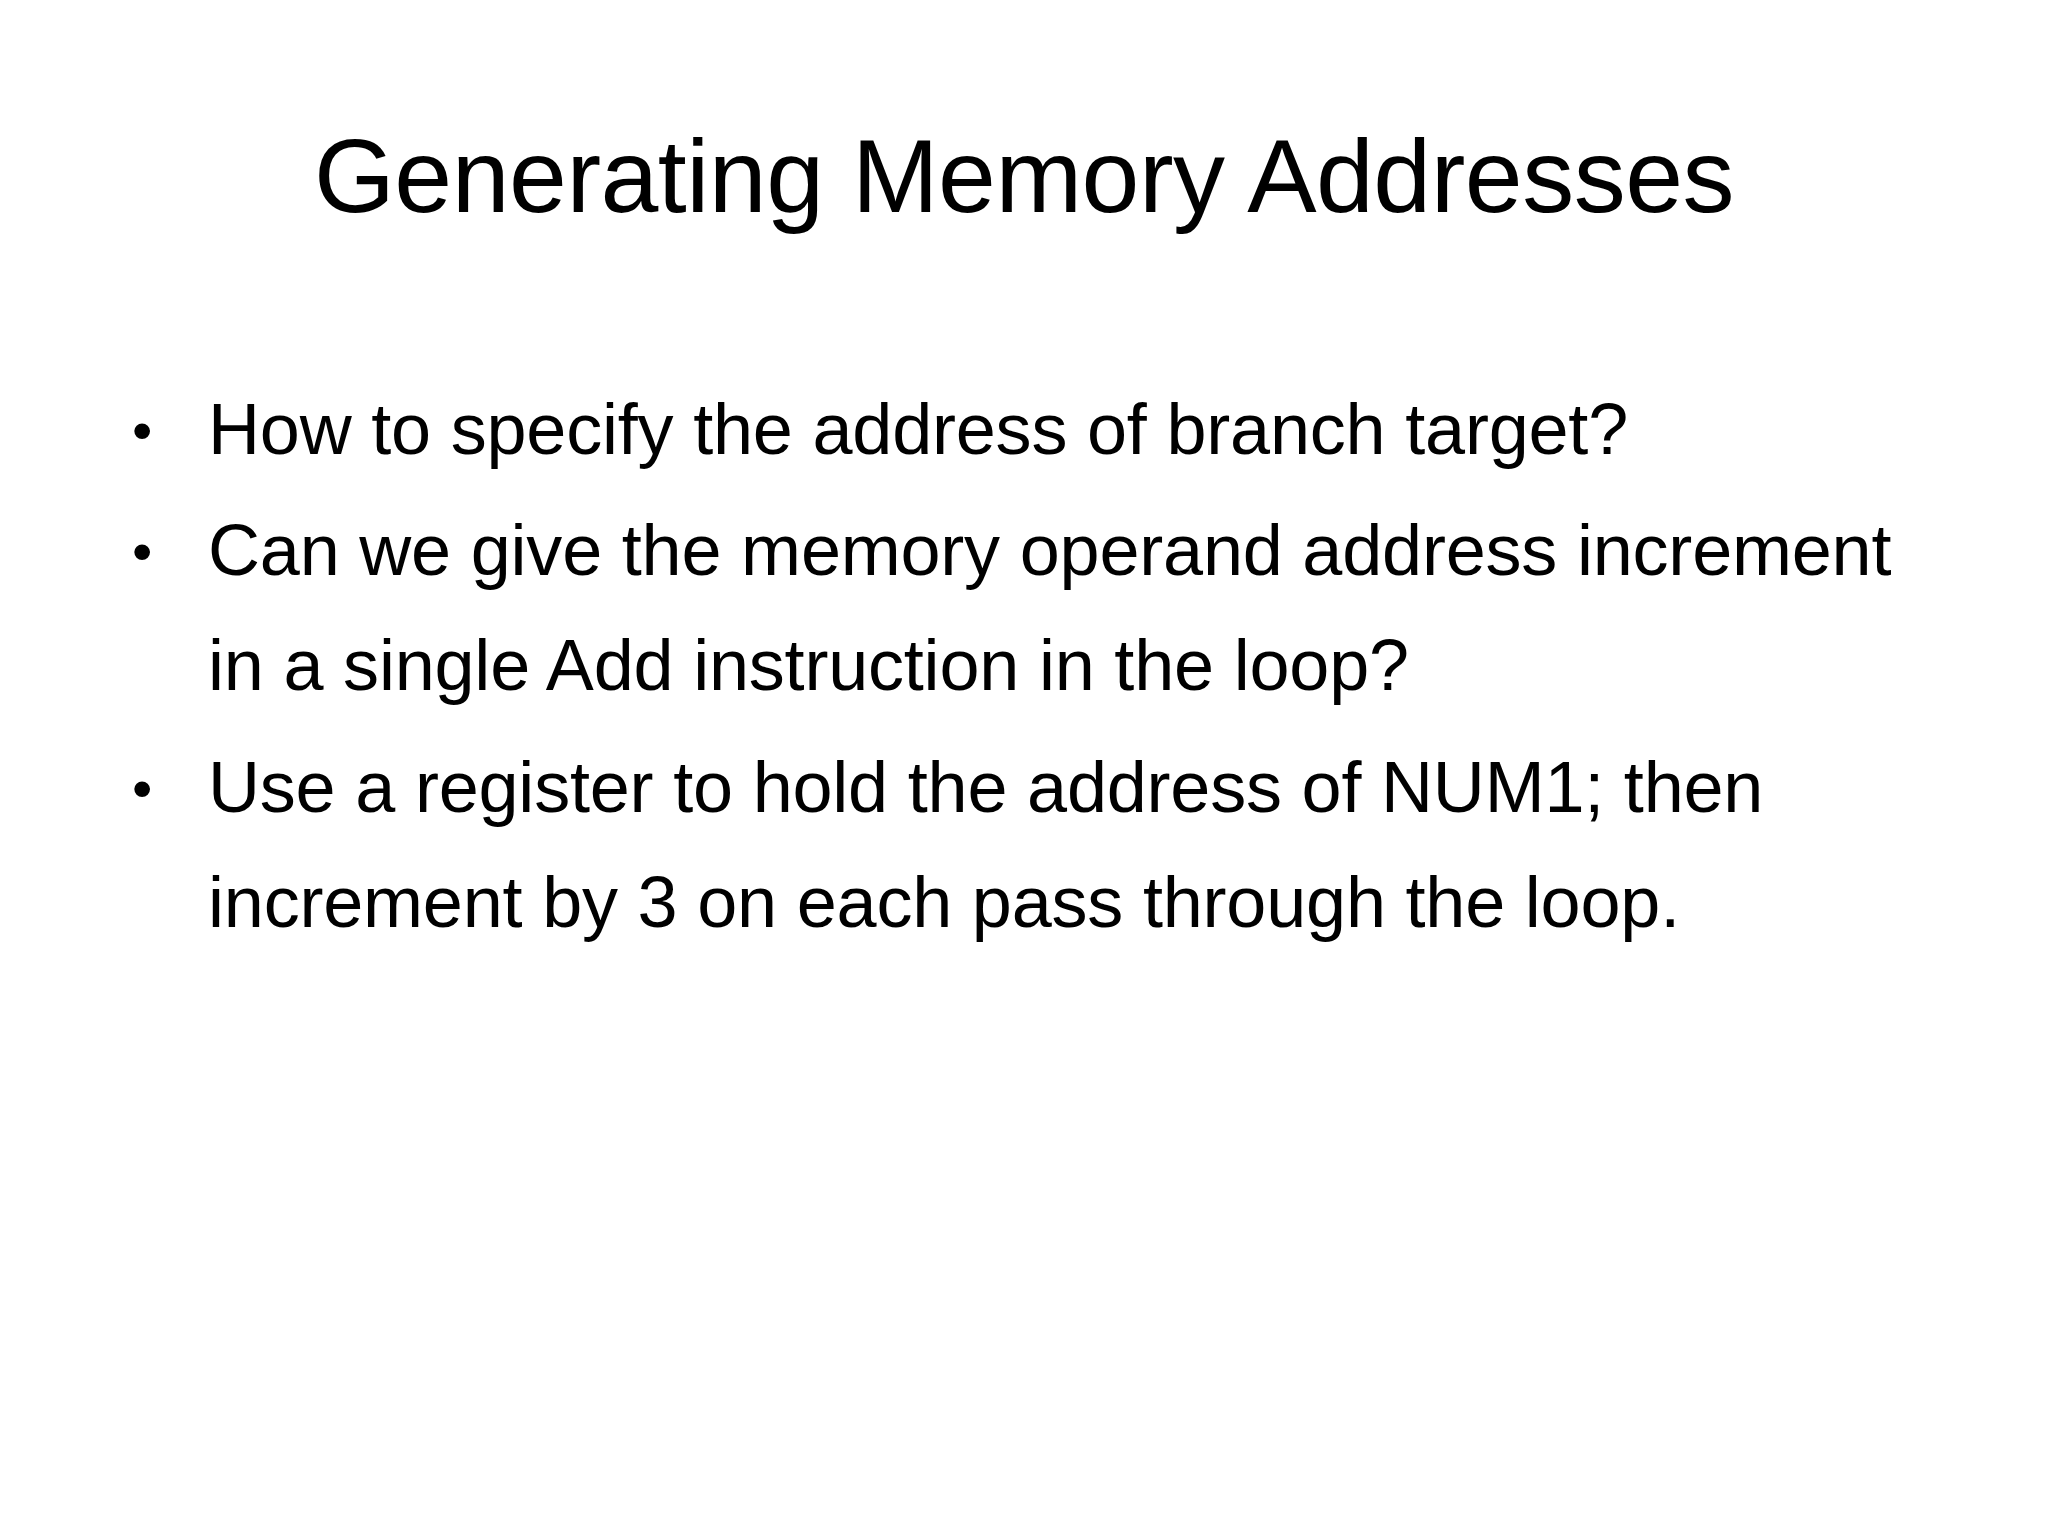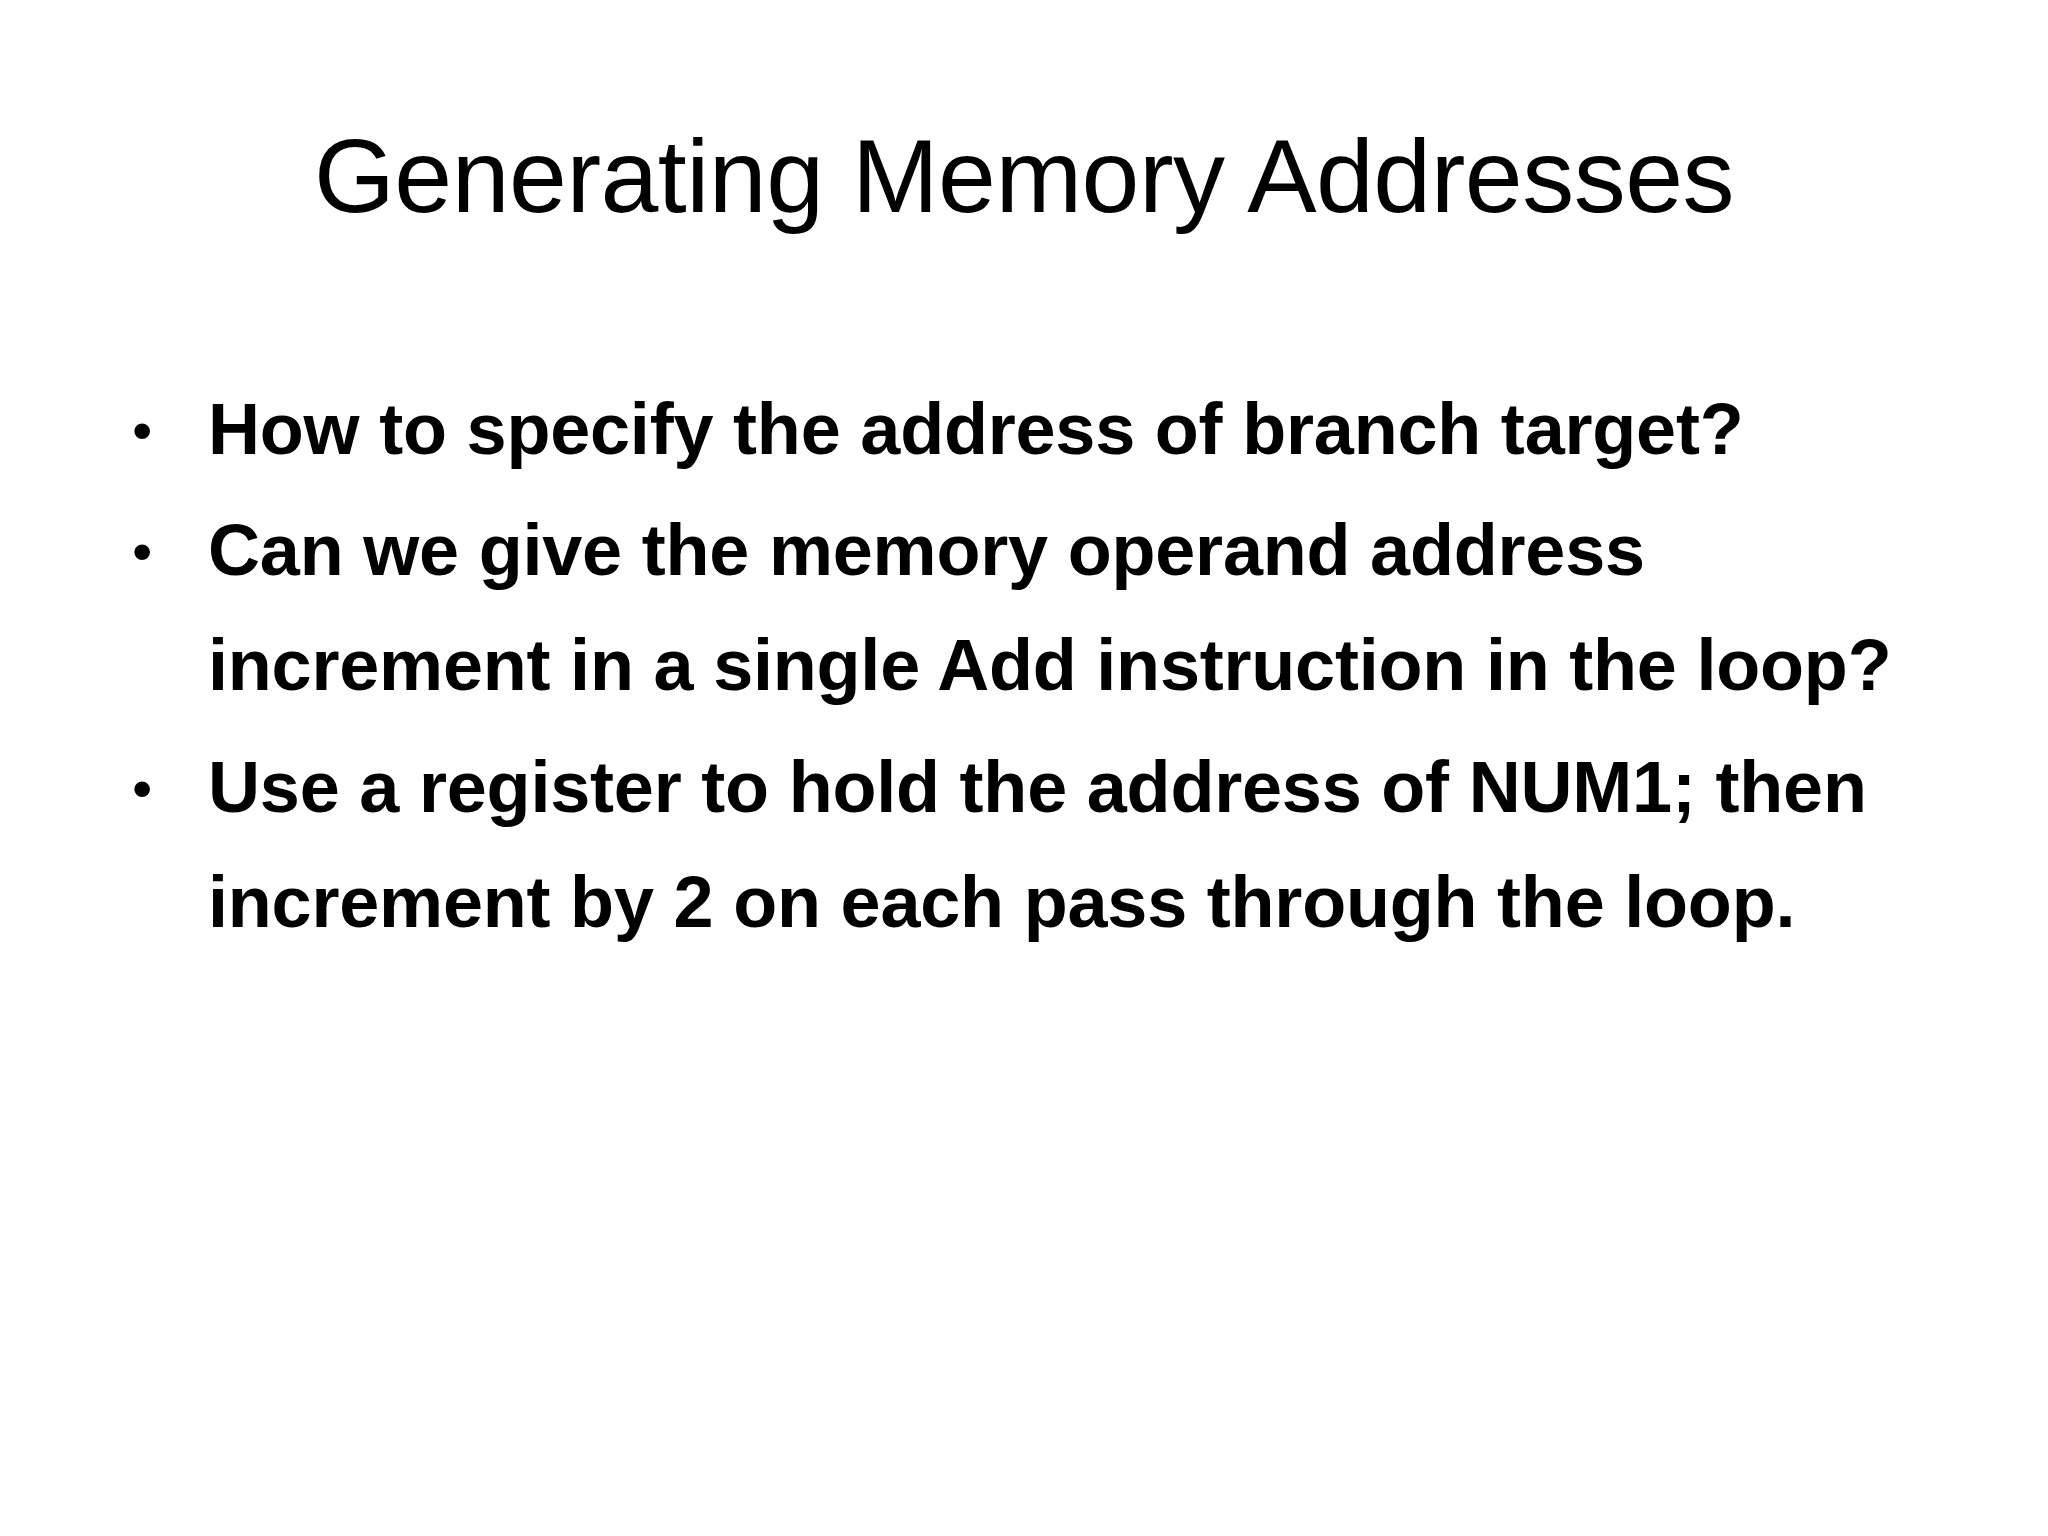--- a/index.html
+++ b/index.html
@@ -70,21 +70,20 @@
     width: 40px;
     height: 115px;
     line-height: 115px;
     font-size: 58px;
     color: #000000;
     text-align: left;
   }
 
   .bullet-text {
     display: block;
-    font-weight: bold;
   }
 </style>
 </head>
 <body>
 
 <div class="slide" style="background: rgb(255, 255, 255); color: rgb(0, 0, 0);">
 
   <div class="slide-title">Generating Memory Addresses</div>
 
   <ul class="body-list">
@@ -94,18 +93,18 @@
       <span class="bullet-text">How to specify the address of branch target?</span>
     </li>
 
     <li class="bullet-item">
       <span class="bullet-marker">•</span>
       <span class="bullet-text">Can we give the memory operand address increment in a single Add instruction in the loop?</span>
     </li>
 
     <li class="bullet-item">
       <span class="bullet-marker">•</span>
-      <span class="bullet-text">Use a register to hold the address of NUM1; then increment by 2 on each pass through the loop.</span>
+      <span class="bullet-text">Use a register to hold the address of NUM1; then increment by 3 on each pass through the loop.</span>
     </li>
 
   </ul>
 
 </div>
 
 </body></html>

